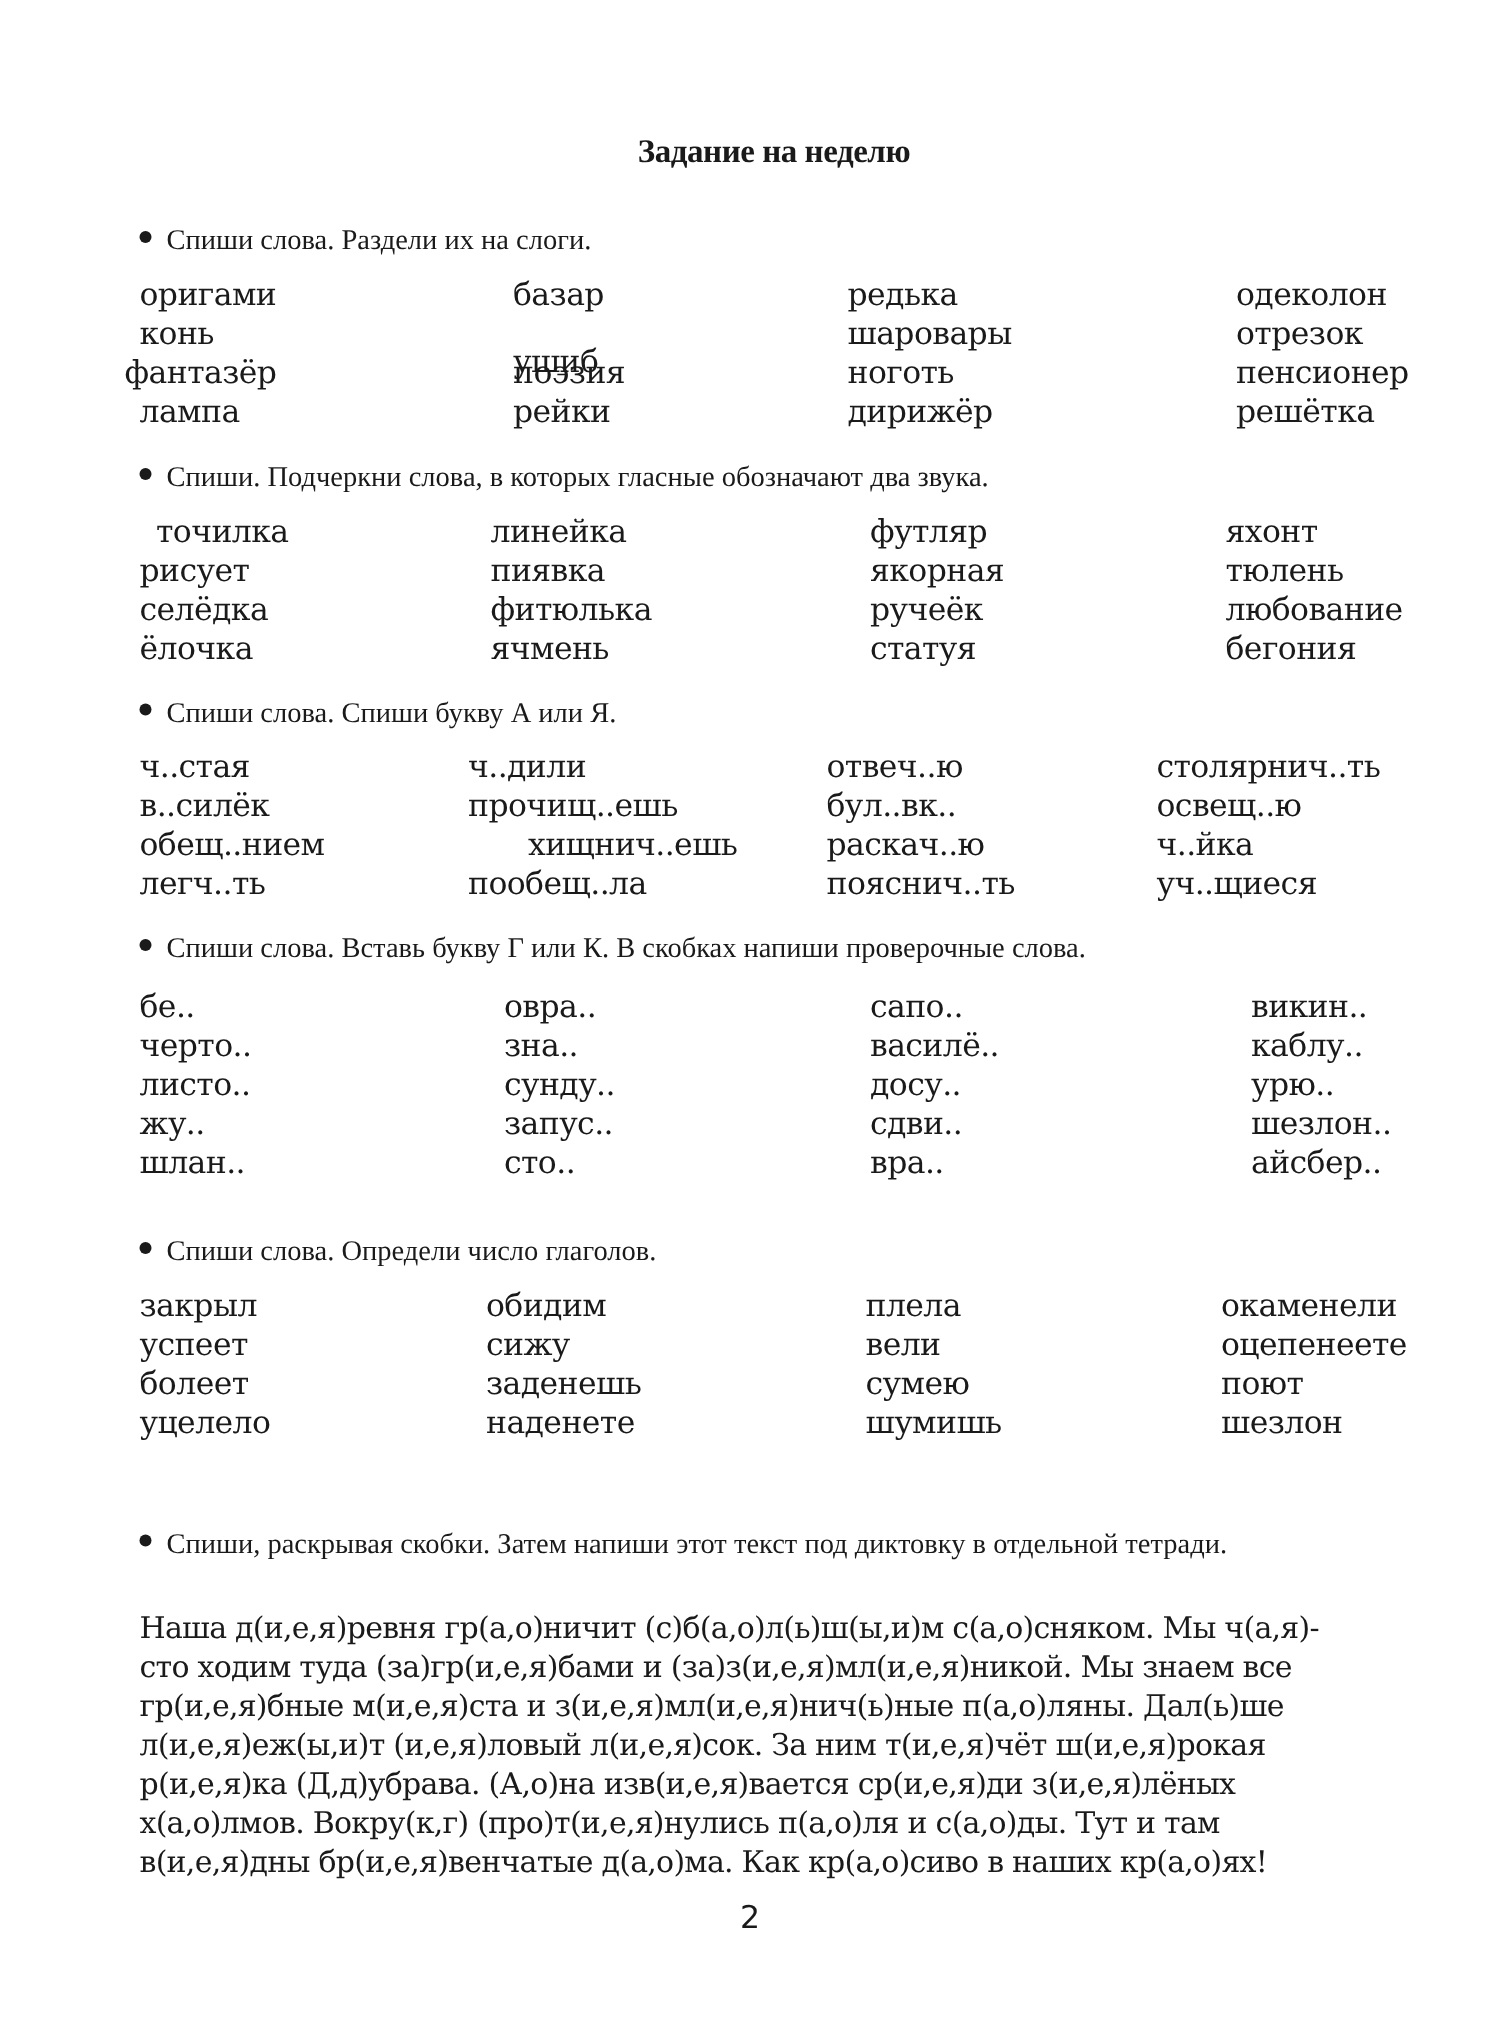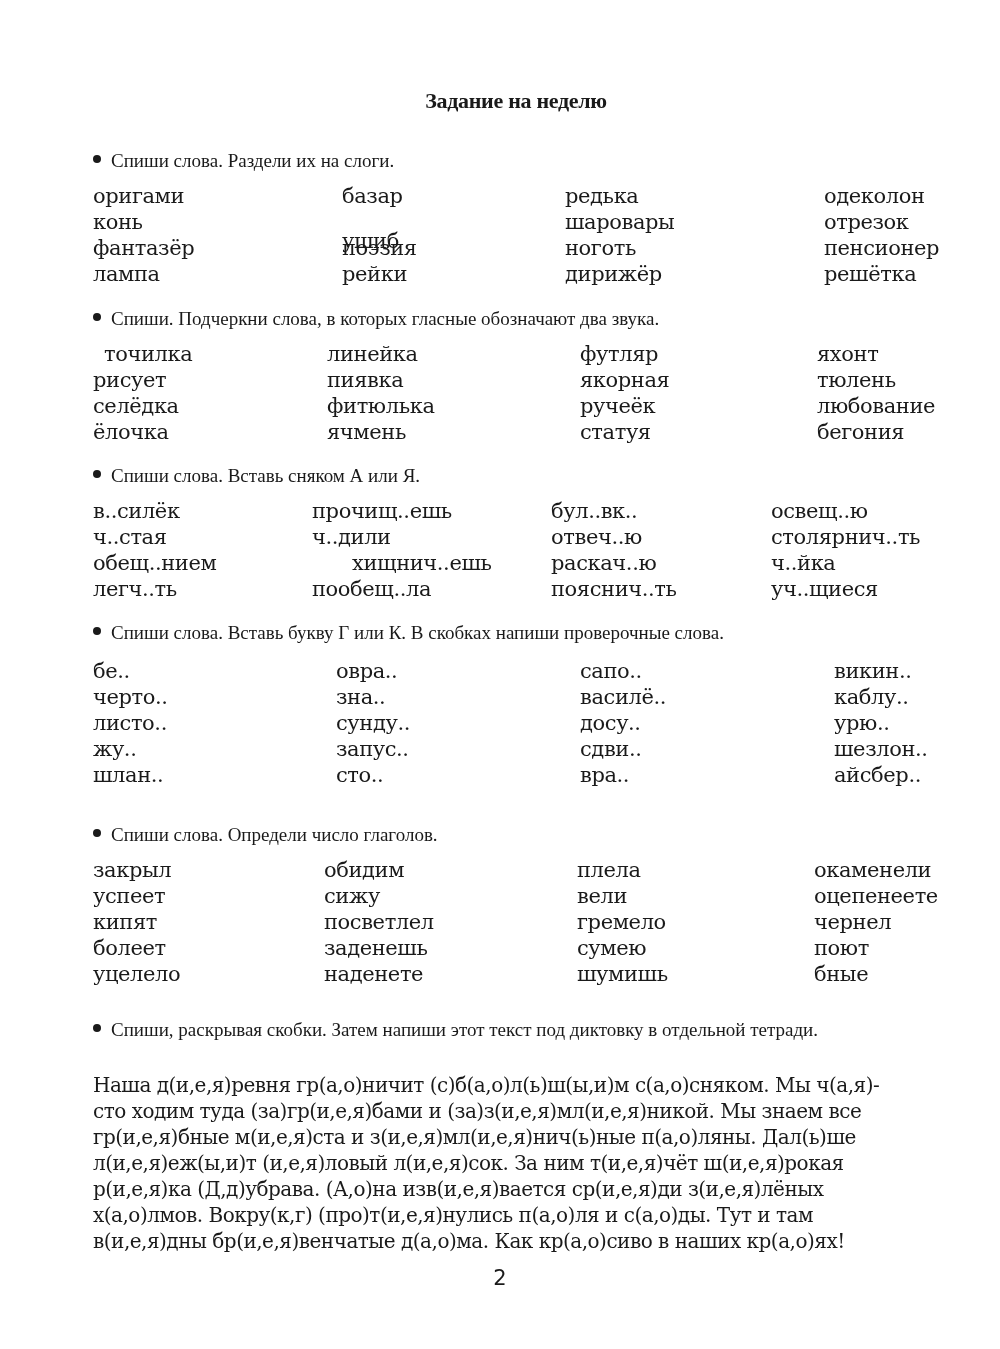--- a/index.html
+++ b/index.html
@@ -40,21 +40,21 @@
         <span class="cell" style="left: 565px;">редька</span>
         <span class="cell" style="left: 824px;">одеколон</span>
       </div>
       <div class="row">
         <span class="cell" style="left: 93px;">конь</span>
         <span class="cell" style="left: 342px; margin-top: 19px;">ушиб</span>
         <span class="cell" style="left: 565px;">шаровары</span>
         <span class="cell" style="left: 824px;">отрезок</span>
       </div>
       <div class="row">
-        <span class="cell" style="left: 93px;">фантазёр</span>
+        <span class="cell" style="left: 83px;">фантазёр</span>
         <span class="cell" style="left: 342px;">поэзия</span>
         <span class="cell" style="left: 565px;">ноготь</span>
         <span class="cell" style="left: 824px;">пенсионер</span>
       </div>
       <div class="row">
         <span class="cell" style="left: 93px;">лампа</span>
         <span class="cell" style="left: 342px;">рейки</span>
         <span class="cell" style="left: 565px;">дирижёр</span>
         <span class="cell" style="left: 824px;">решётка</span>
       </div>
@@ -81,33 +81,33 @@
         <span class="cell" style="left: 817px;">любование</span>
       </div>
       <div class="row">
         <span class="cell" style="left: 93px;">ёлочка</span>
         <span class="cell" style="left: 327px;">ячмень</span>
         <span class="cell" style="left: 580px;">статуя</span>
         <span class="cell" style="left: 817px;">бегония</span>
       </div>
     </div>
 
-  <div class="task" style="top:463px"><span class="bullet"></span><span>Спиши слова. Вставь сняком А или Я.</span></div>
+  <div class="task" style="top:463px"><span class="bullet"></span><span>Спиши слова. Спиши букву А или Я.</span></div>
   <div class="grid" style="top:498px">
+      <div class="row">
+        <span class="cell" style="left: 93px;">ч..стая</span>
+        <span class="cell" style="left: 312px;">ч..дили</span>
+        <span class="cell" style="left: 551px;">отвеч..ю</span>
+        <span class="cell" style="left: 771px;">столярнич..ть</span>
+      </div>
       <div class="row">
         <span class="cell" style="left: 93px;">в..силёк</span>
         <span class="cell" style="left: 312px;">прочищ..ешь</span>
         <span class="cell" style="left: 551px;">бул..вк..</span>
         <span class="cell" style="left: 771px;">освещ..ю</span>
-      </div>
-      <div class="row">
-        <span class="cell" style="left: 93px;">ч..стая</span>
-        <span class="cell" style="left: 312px;">ч..дили</span>
-        <span class="cell" style="left: 551px;">отвеч..ю</span>
-        <span class="cell" style="left: 771px;">столярнич..ть</span>
       </div>
       <div class="row">
         <span class="cell" style="left: 93px;">обещ..нием</span>
         <span class="cell" style="left: 312px; margin-left: 40px;">хищнич..ешь</span>
         <span class="cell" style="left: 551px;">раскач..ю</span>
         <span class="cell" style="left: 771px;">ч..йка</span>
       </div>
       <div class="row">
         <span class="cell" style="left: 93px;">легч..ть</span>
         <span class="cell" style="left: 312px;">пообещ..ла</span>
@@ -158,36 +158,30 @@
         <span class="cell" style="left: 577px;">плела</span>
         <span class="cell" style="left: 814px;">окаменели</span>
       </div>
       <div class="row">
         <span class="cell" style="left: 93px;">успеет</span>
         <span class="cell" style="left: 324px;">сижу</span>
         <span class="cell" style="left: 577px;">вели</span>
         <span class="cell" style="left: 814px;">оцепенеете</span>
       </div>
       <div class="row">
-        <span class="cell" style="left: 93px;">кипят</span>
-        <span class="cell" style="left: 324px;">посветлел</span>
-        <span class="cell" style="left: 577px;">гремело</span>
-        <span class="cell" style="left: 814px;">чернел</span>
-      </div>
-      <div class="row">
         <span class="cell" style="left: 93px;">болеет</span>
         <span class="cell" style="left: 324px;">заденешь</span>
         <span class="cell" style="left: 577px;">сумею</span>
         <span class="cell" style="left: 814px;">поют</span>
       </div>
       <div class="row">
         <span class="cell" style="left: 93px;">уцелело</span>
         <span class="cell" style="left: 324px;">наденете</span>
         <span class="cell" style="left: 577px;">шумишь</span>
-        <span class="cell" style="left: 814px;">бные</span>
+        <span class="cell" style="left: 814px;">шезлон</span>
       </div>
     </div>
 
   <div class="task wrap" style="top:1017px"><span class="bullet"></span><span>Спиши, раскрывая скобки. Затем напиши этот текст под диктовку в отдельной тетради.</span></div>
 
   <div class="text">
     <p>Наша д(и,е,я)ревня гр(а,о)ничит (с)б(а,о)л(ь)ш(ы,и)м с(а,о)сняком. Мы ч(а,я)-</p>
     <p>сто ходим туда (за)гр(и,е,я)бами и (за)з(и,е,я)мл(и,е,я)никой. Мы знаем все</p>
     <p>гр(и,е,я)бные м(и,е,я)ста и з(и,е,я)мл(и,е,я)нич(ь)ные п(а,о)ляны. Дал(ь)ше</p>
     <p>л(и,е,я)еж(ы,и)т (и,е,я)ловый л(и,е,я)сок. За ним т(и,е,я)чёт ш(и,е,я)рокая</p>

